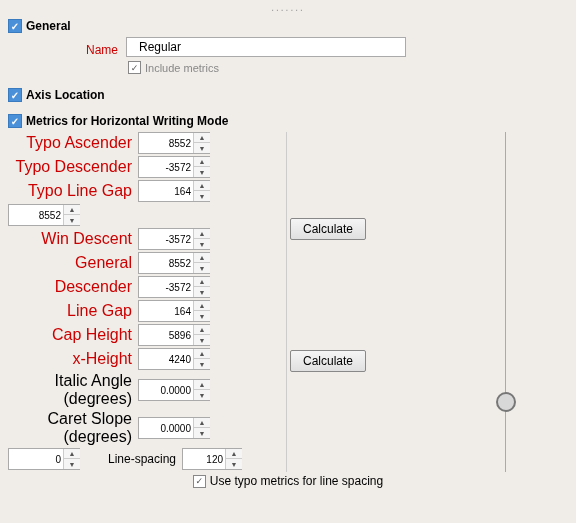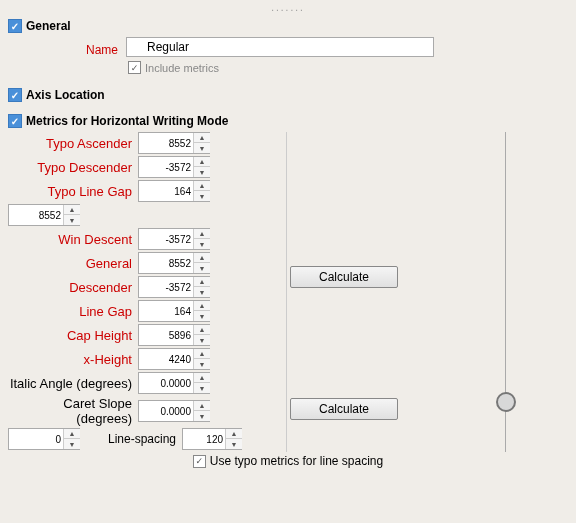--- a/index.html
+++ b/index.html
@@ -56,22 +56,22 @@
 
     .name-label {
       color: #c00;
       text-align: right;
       width: 50px;
     }
 
     .name-input {
       border: 1px solid #aaa;
       background: white;
-      padding: 2px 20px;
-      width: 308px;
+      padding: 2px 12px;
+      width: 280px;
       font-size: 12px;
     }
 
     .include-metrics-row {
       display: flex;
       align-items: center;
       gap: 4px;
       margin-left: 120px;
       margin-bottom: 6px;
     }
@@ -101,21 +101,21 @@
       display: flex;
       align-items: center;
       margin-bottom: 2px;
     }
 
     .field-label {
       color: #c00;
       text-align: right;
       width: 130px;
       padding-right: 6px;
-      font-size: 13px;
+      font-size: 16px;
       flex-shrink: 0;
     }
 
     .spinner-wrapper {
       display: flex;
       align-items: center;
       border: 1px solid #aaa;
       background: white;
       width: 72px;
     }
@@ -149,26 +149,25 @@
       background: #f5f5f5;
     }
 
     .spinner-arrow:first-child {
       border-bottom: 1px solid #ccc;
     }
 
     .calc-button {
       border: 1px solid #888;
       background: linear-gradient(to bottom, #f5f5f5, #e0e0e0);
-      padding: 3px 28px;
+      padding: 3px 12px;
       font-size: 12px;
       cursor: pointer;
       border-radius: 2px;
       color: #000;
-      margin-top: 48px;
     }
 
     .line-spacing-row {
       display: flex;
       align-items: center;
       gap: 6px;
     }
 
     .line-spacing-label {
       font-size: 12px;

